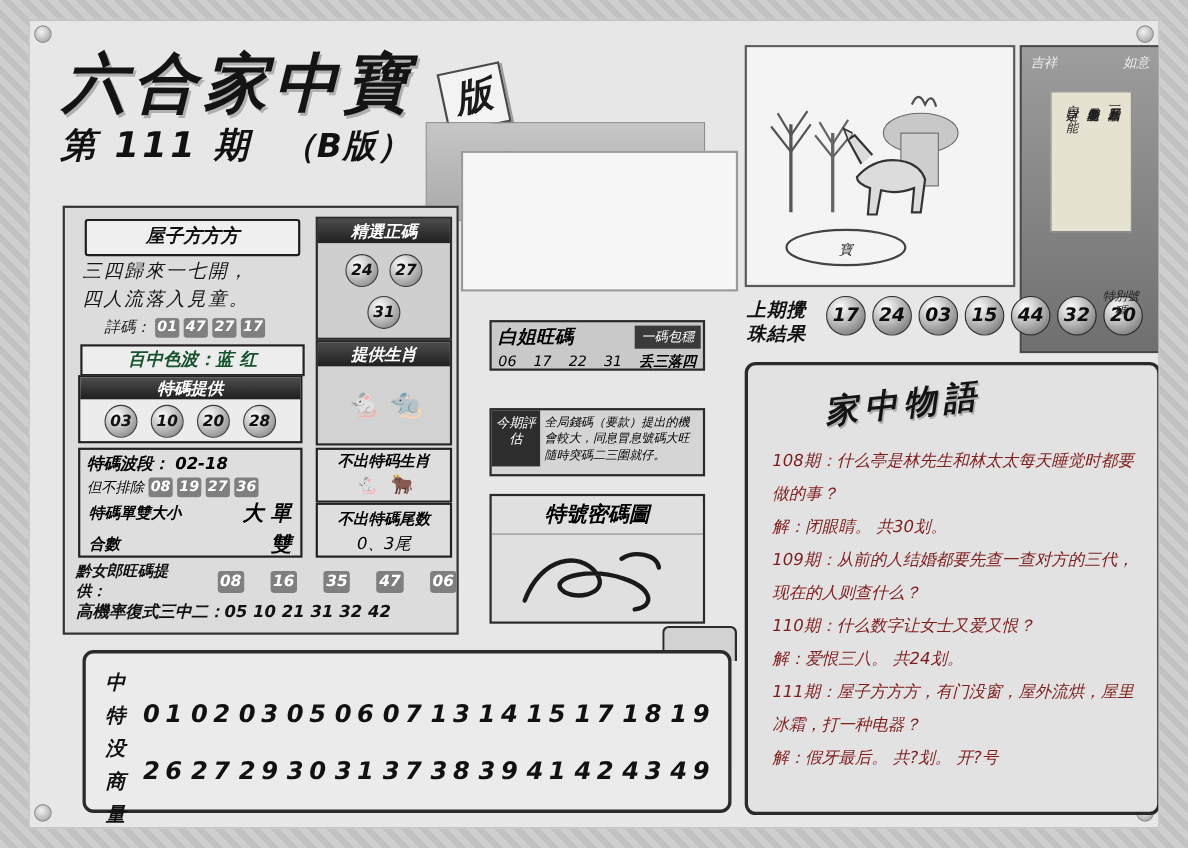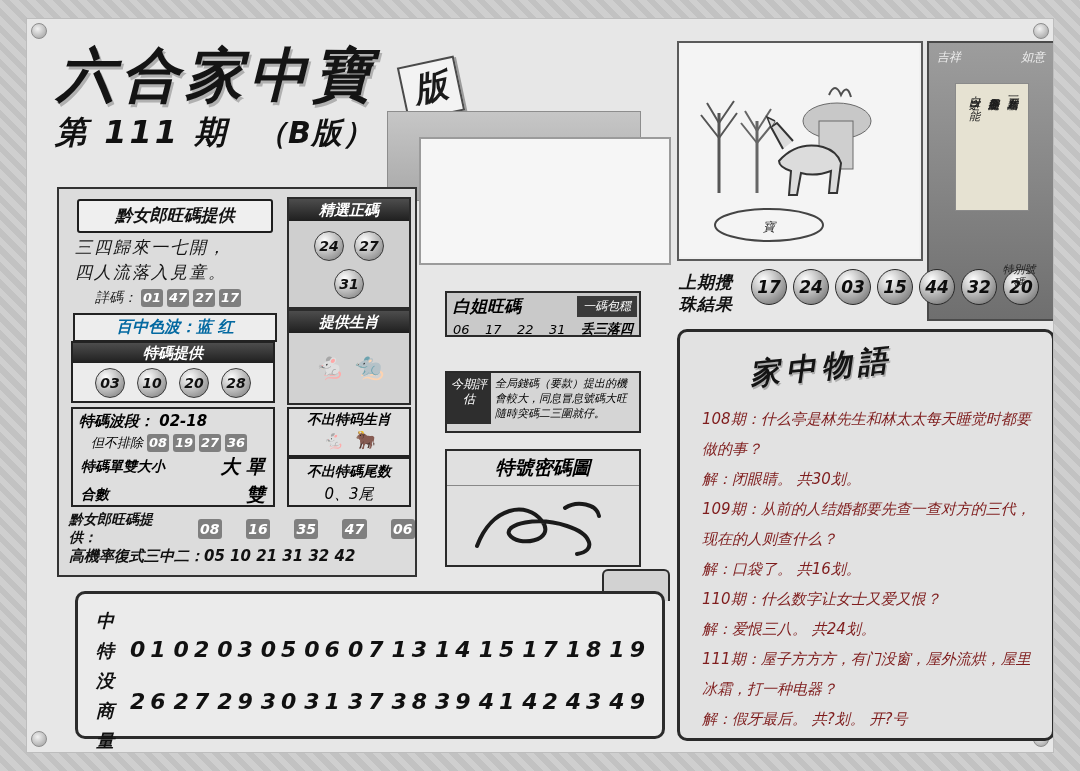--- a/index.html
+++ b/index.html
@@ -89,21 +89,21 @@
 
   .sel-box{position:absolute;left:228px;top:8px;width:120px;height:108px;background:#cfcfcf;border:2px solid #2b2b2b;}
   .sel-hd{height:22px;line-height:22px;font-size:15px;}
   .ball{
     display:inline-flex;align-items:center;justify-content:center;
     width:28px;height:28px;border-radius:50%;
     background:radial-gradient(circle at 35% 30%,#ffffff,#9e9e9e 70%,#6f6f6f);
     border:1px solid #3b3b3b;font-size:14px;font-weight:bold;color:#111;
   }
 
-  .row-line{position:absolute;font-size:16px;font-weight:bold;color:#0369a1;}
+  .row-line{position:absolute;font-size:16px;font-weight:bold;color:#14532d;}
 
   .lottery-box{position:absolute;left:12px;top:152px;width:200px;height:58px;background:#ececec;border:2px solid #222;}
   .lottery-hd{font-size:15px;height:20px;line-height:20px;}
 
   .zodiac-box{position:absolute;left:228px;top:120px;width:120px;height:92px;background:#d2d2d2;border:2px solid #2b2b2b;}
   .zodiac-hd{height:22px;line-height:22px;font-size:15px;}
 
   .band-box{position:absolute;left:12px;top:218px;width:200px;height:96px;background:#dedede;border:2px solid #222;}
   .nob-box{position:absolute;left:228px;top:218px;width:120px;height:46px;background:#dedede;border:2px solid #222;}
   .nob2-box{position:absolute;left:228px;top:268px;width:120px;height:46px;background:#dedede;border:2px solid #222;}
@@ -179,21 +179,21 @@
   <div class="title-area">
     <div class="main-title cn">六合家中寶</div>
     <div class="title-badge cn">版</div>
   </div>
   <div class="grey-bar"></div>
   <div class="issue-line cn">第 111 期</div>
   <div class="issue-line issue-ver cn" style="left:230px;top:94px">（B版）</div>
 
   <div class="box" id="left-panel">
 
-    <div class="poem-title cn">黔女郎旺碼提供</div>
+    <div class="poem-title cn">屋子方方方</div>
     <div class="poem-body cn">
       <div>三四歸來一七開，</div>
       <div>四人流落入見童。</div>
     </div>
     <div class="poem-code cn">
       <span>詳碼：</span>
       <span class="mini-ball">01</span>
       <span class="mini-ball">47</span>
       <span class="mini-ball">27</span>
       <span class="mini-ball">17</span>
@@ -225,21 +225,21 @@
       <div class="flex center" style="gap:12px;margin-top:5px">
         <span class="ball">03</span>
         <span class="ball">10</span>
         <span class="ball">20</span>
         <span class="ball">28</span>
       </div>
     </div>
 
     <div class="band-box">
       <div class="cn" style="font-size:15px;font-weight:bold;padding:3px 6px">特碼波段：  02-18</div>
-      <div class="flex" style="align-items:center;gap:4px;padding:0 18px">
+      <div class="flex" style="align-items:center;gap:4px;padding:0 6px">
         <span class="cn sm">但不排除  </span>
         <span class="mini-ball">08</span>
         <span class="mini-ball">19</span>
         <span class="mini-ball">27</span>
         <span class="mini-ball">36</span>
       </div>
       <div class="flex" style="align-items:center;justify-content:space-between;padding:2px 8px">
         <span class="cn" style="font-size:14px;font-weight:bold">特碼單雙大小</span>
         <span class="cn" style="font-size:19px;font-weight:bold">大   單</span>
       </div>
@@ -349,21 +349,20 @@
     <span class="bigball">20</span>
   </div>
   <div class="special-tag cn">特別號碼</div>
 
   <div class="box" id="story">
     <div class="story-title cn">家中物語</div>
     <div class="story-body cn">
       <div>108期：什么亭是林先生和林太太每天睡觉时都要做的事？</div>
       <div>解：闭眼睛。  共30划。</div>
       <div>109期：从前的人结婚都要先查一查对方的三代，现在的人则查什么？</div>
-      <div>解：口袋了。  共16划。</div>
       <div>110期：什么数字让女士又爱又恨？</div>
       <div>解：爱恨三八。  共24划。</div>
       <div>111期：屋子方方方，有门没窗，屋外流烘，屋里冰霜，打一种电器？</div>
       <div>解：假牙最后。  共?划。  开?号</div>
     </div>
   </div>
 
   <div class="tab-tail"></div>
   <div class="box" id="numstrip">
     <div class="strip-left cn">

